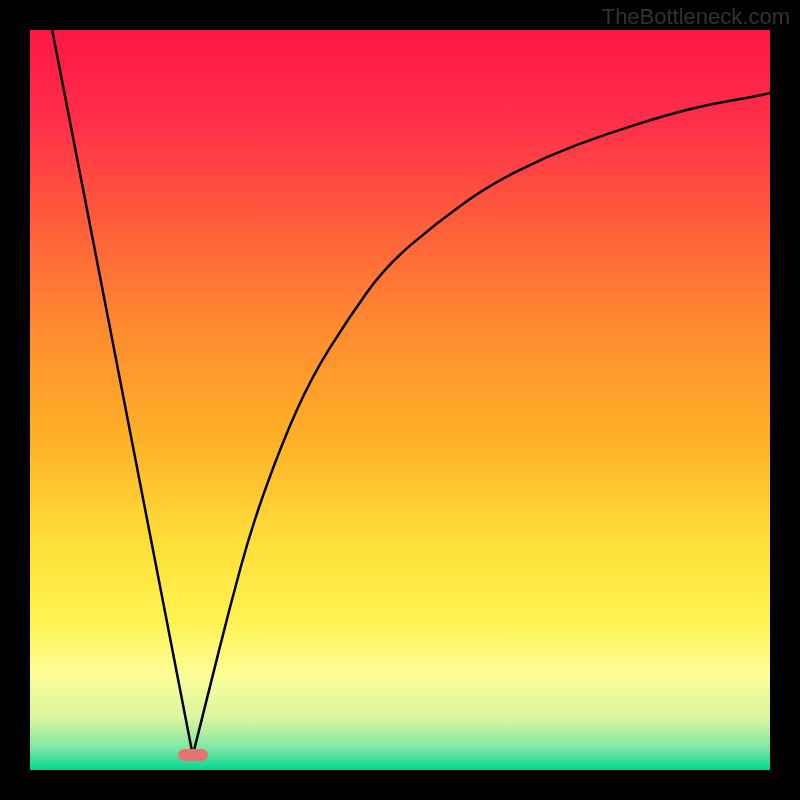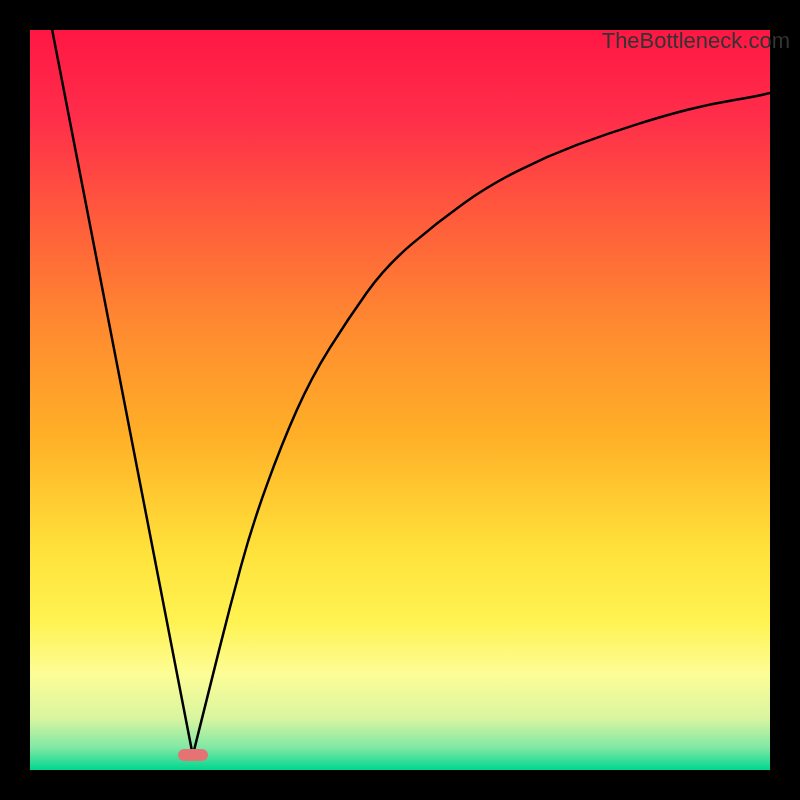--- a/index.html
+++ b/index.html
@@ -12,21 +12,20 @@
   }
   .watermark {
     position: absolute;
     top: 4px;
     right: 10px;
     color: #333;
     font-family: Arial, sans-serif;
     font-size: 22px;
     font-weight: 500;
     z-index: 10;
-    margin-top: 24px;
   }
   .chart-area {
     position: absolute;
     left: 30px;
     top: 30px;
     width: 740px;
     height: 740px;
   }
   .gradient-bg {
     position: absolute;

